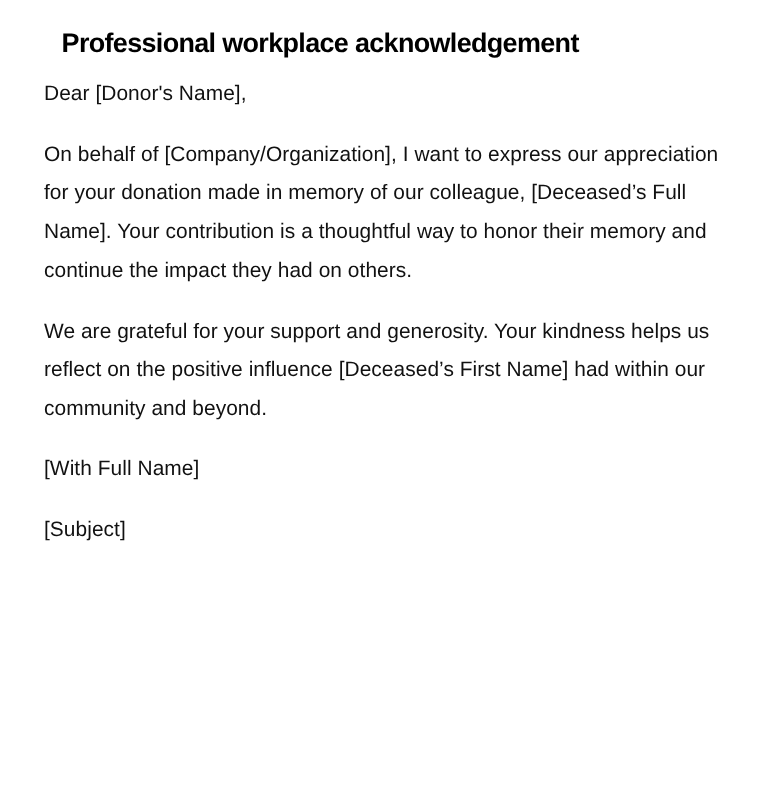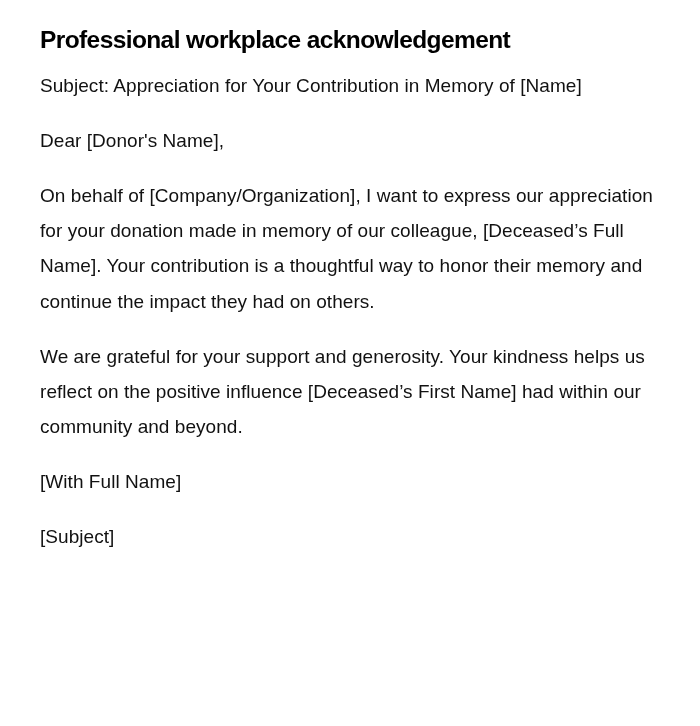--- a/index.html
+++ b/index.html
@@ -17,35 +17,34 @@
     .doc {
       position: relative;
       padding: 22px 40px 0 40px;
       box-sizing: border-box;
       width: 700px;
     }
     .title {
       font-size: 24.5px;
       font-weight: bold;
       letter-spacing: -0.6px;
-      margin: 0 0 10px 0;
+      margin: 0 0 10px 16px;
       line-height: 36px;
       color: #000;
     }
     .para {
       font-size: 19px;
       line-height: 35.2px;
       margin: 0 0 19.8px 0;
       letter-spacing: 0.05px;
     }
   </style>
 </head>
 <body>
 
 <div class="doc">
   <h1 class="title">Professional workplace acknowledgement</h1>
-  <p class="para">Subject: Appreciation for Your Contribution in Memory of [Name]</p>
   <p class="para">Dear [Donor's Name],</p>
   <p class="para">On behalf of [Company/Organization], I want to express our appreciation for your donation made in memory of our colleague, [Deceased’s Full Name]. Your contribution is a thoughtful way to honor their memory and continue the impact they had on others.</p>
   <p class="para">We are grateful for your support and generosity. Your kindness helps us reflect on the positive influence [Deceased’s First Name] had within our community and beyond.</p>
   <p class="para">[With Full Name]</p>
   <p class="para">[Subject]</p>
 </div>
 
 </body></html>

